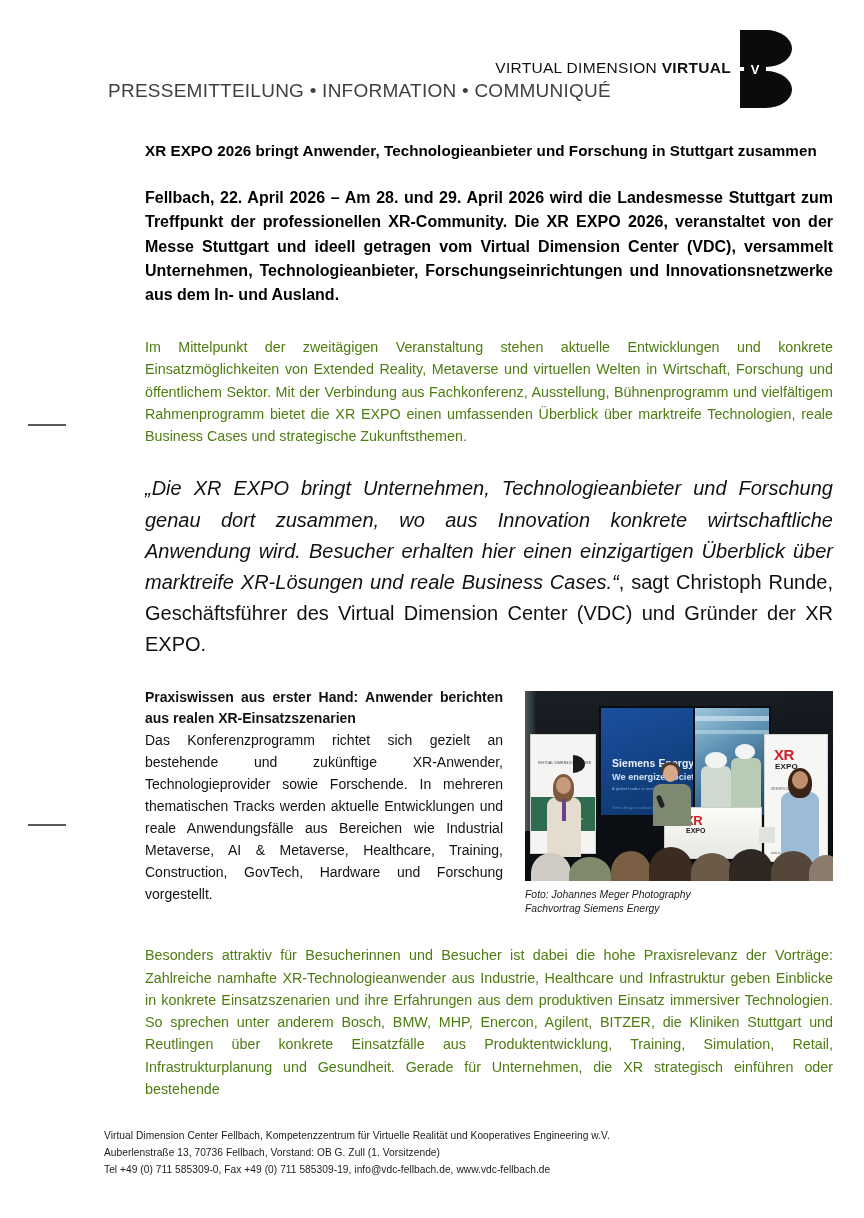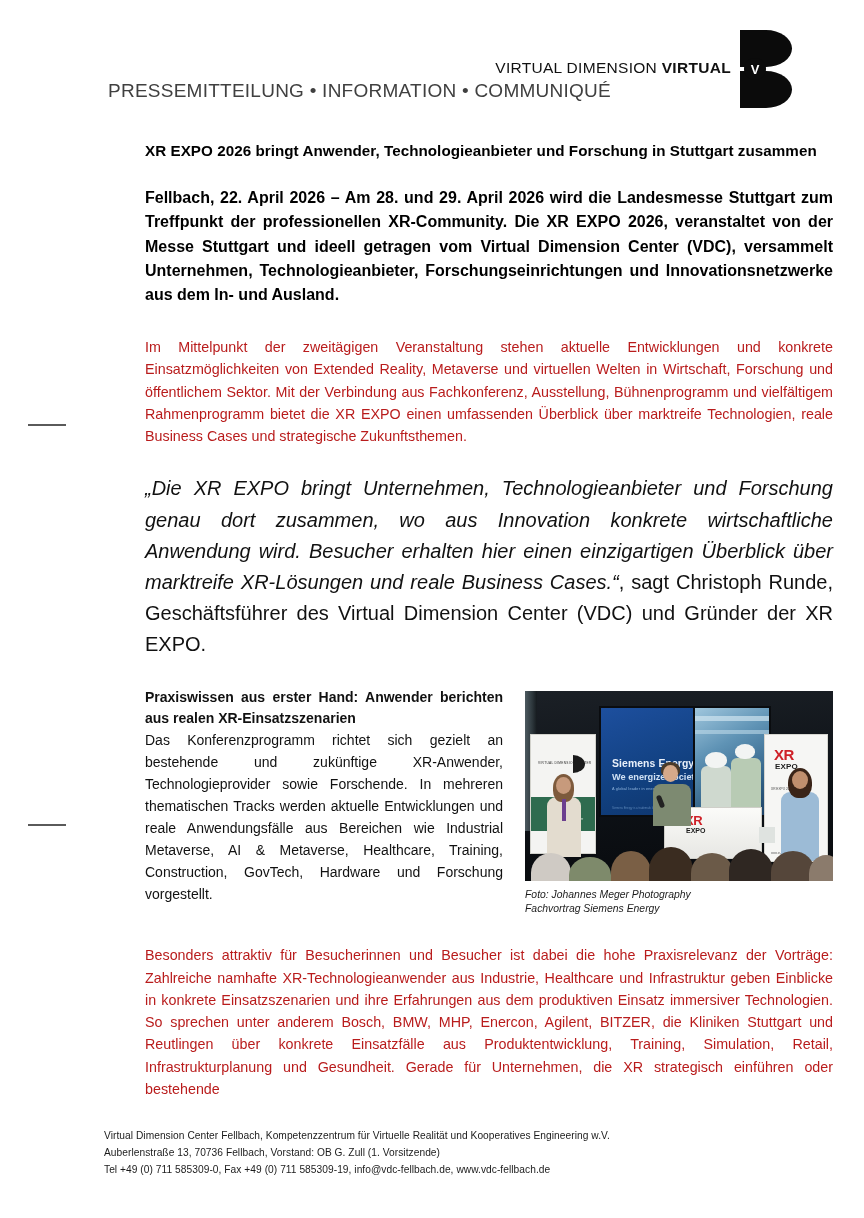--- a/index.html
+++ b/index.html
@@ -128,21 +128,21 @@
     line-height: 1.53;
     margin: 0 0 28px 0;
     text-align: justify;
     color: #000000;
   }
   p.body {
     font-size: 14.3px;
     line-height: 1.56;
     margin: 0 0 26px 0;
     text-align: justify;
-    color: #b91c1c;
+    color: #4d7c0f;
   }
   p.quote {
     font-size: 20px;
     line-height: 1.56;
     margin: 0 0 26px 0;
     text-align: justify;
     color: #111111;
   }
   p.quote .ital { font-style: italic; }
 

